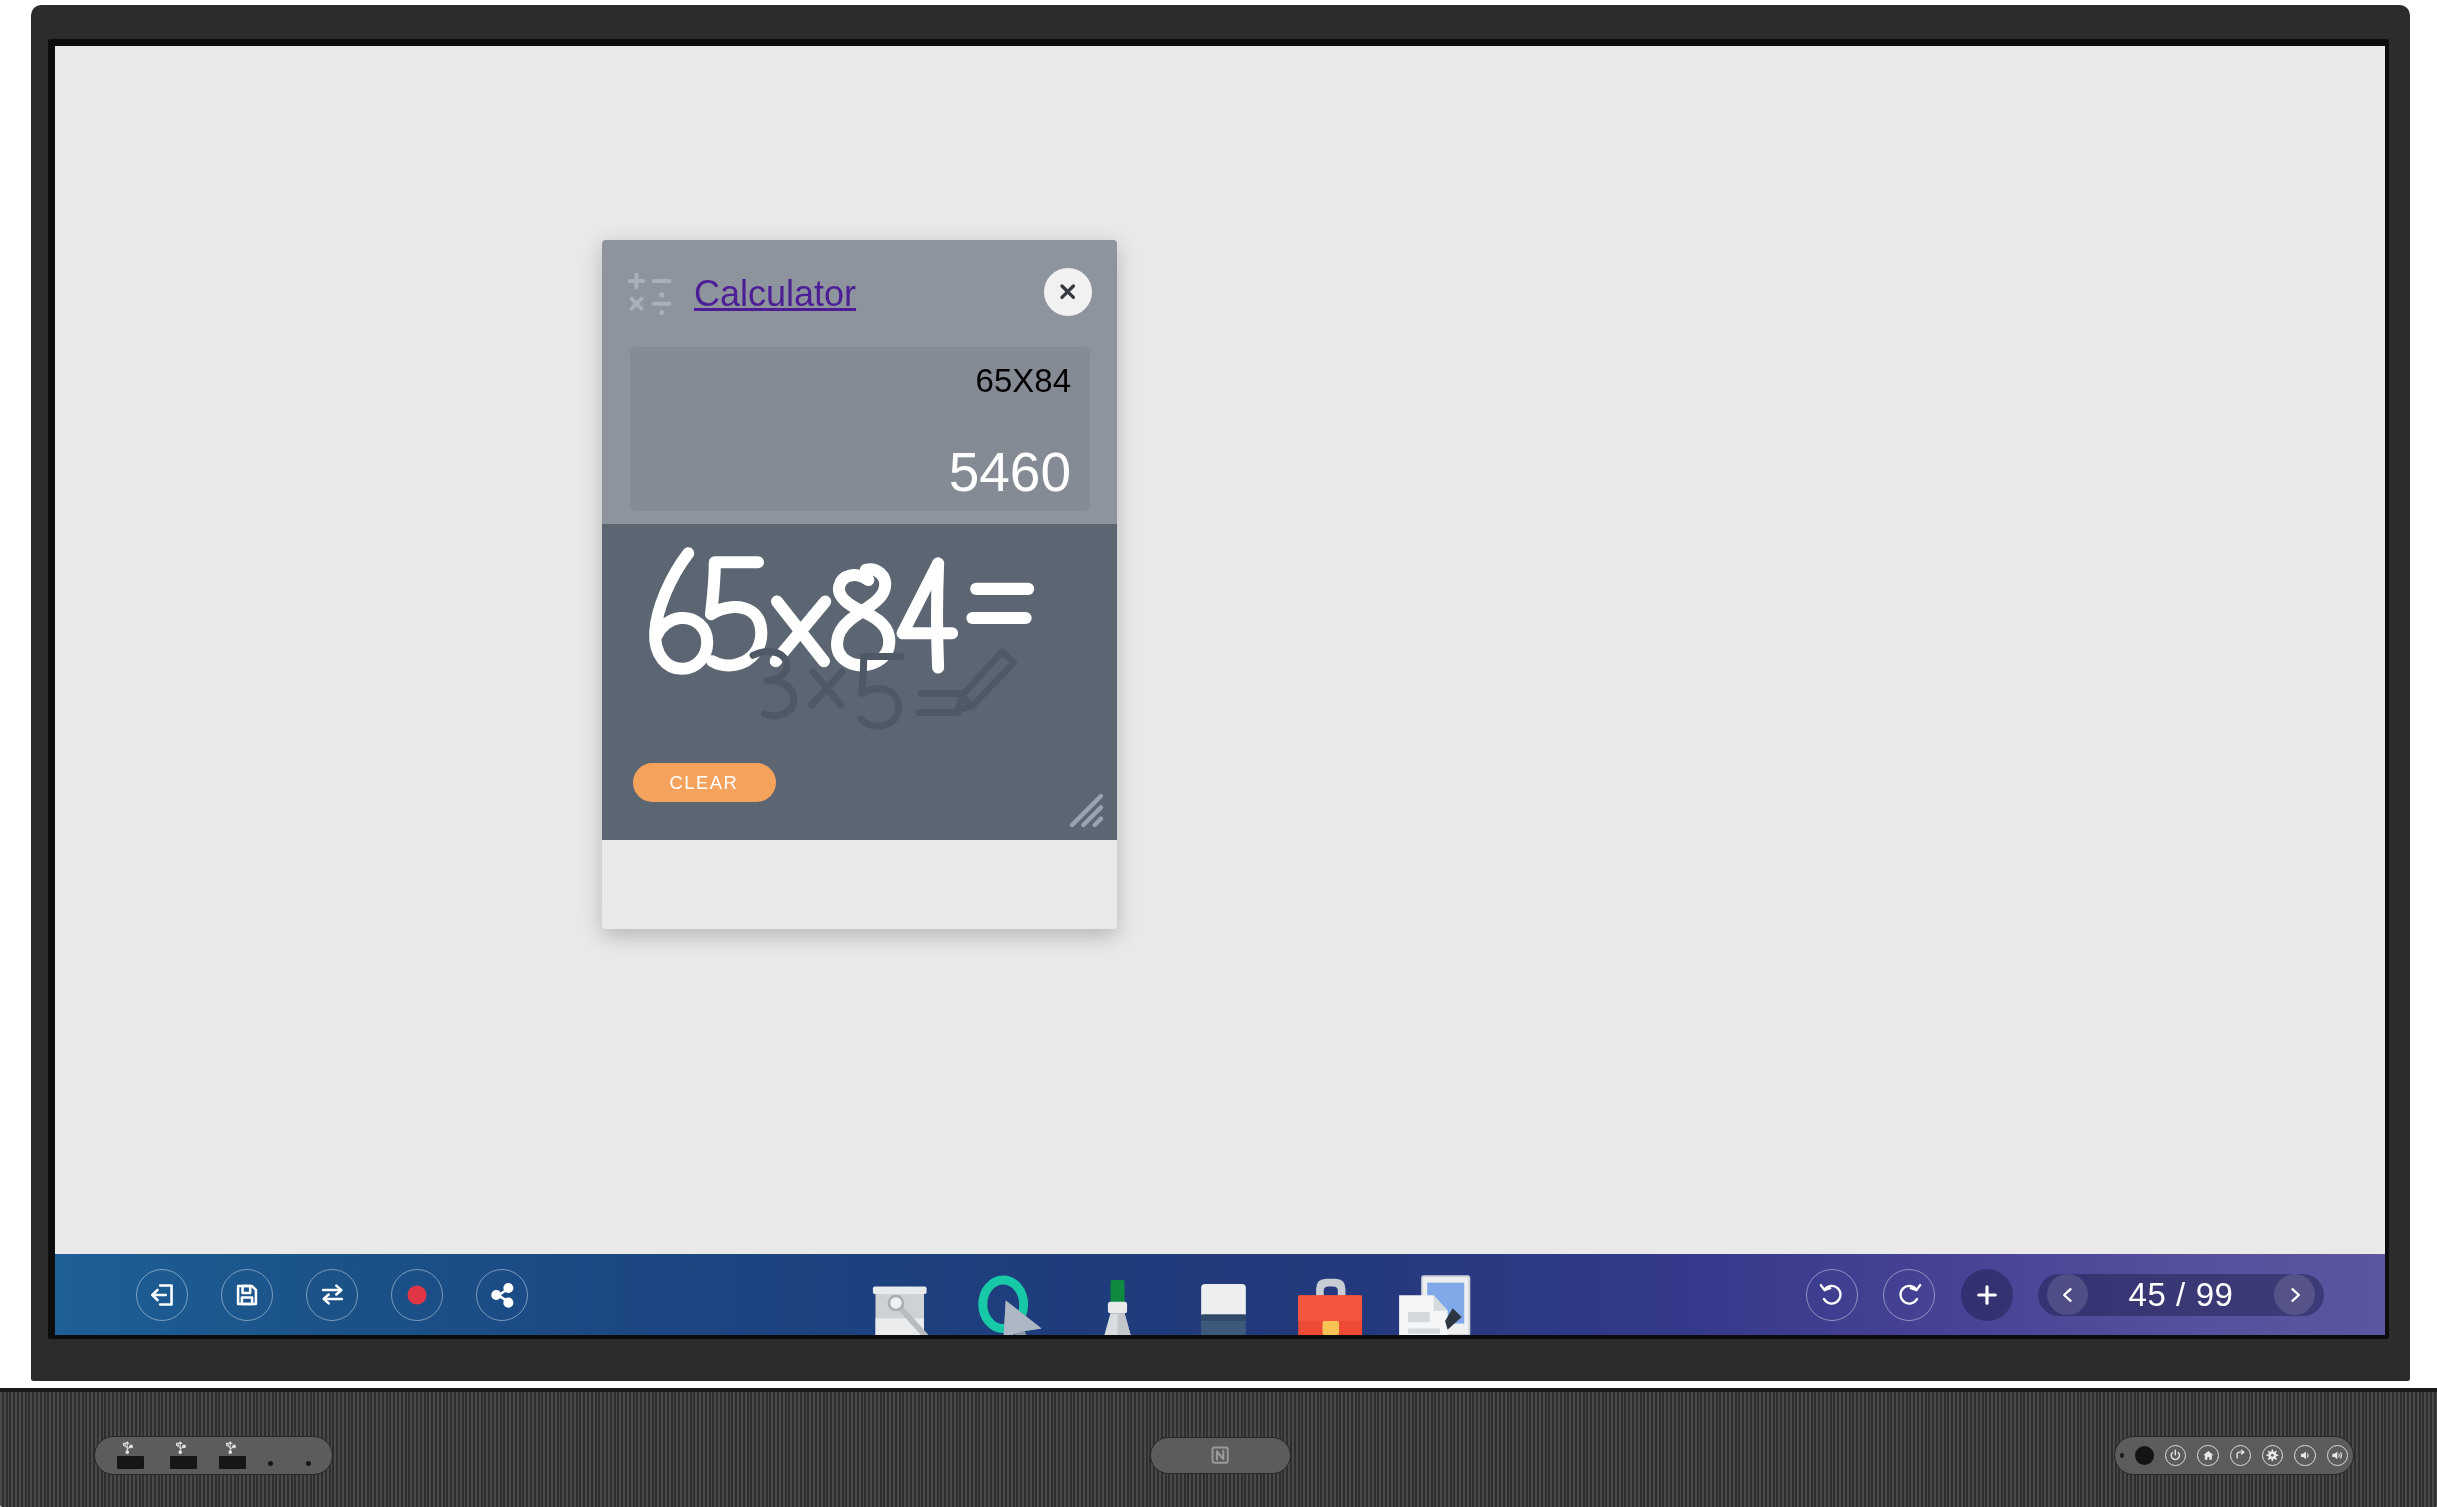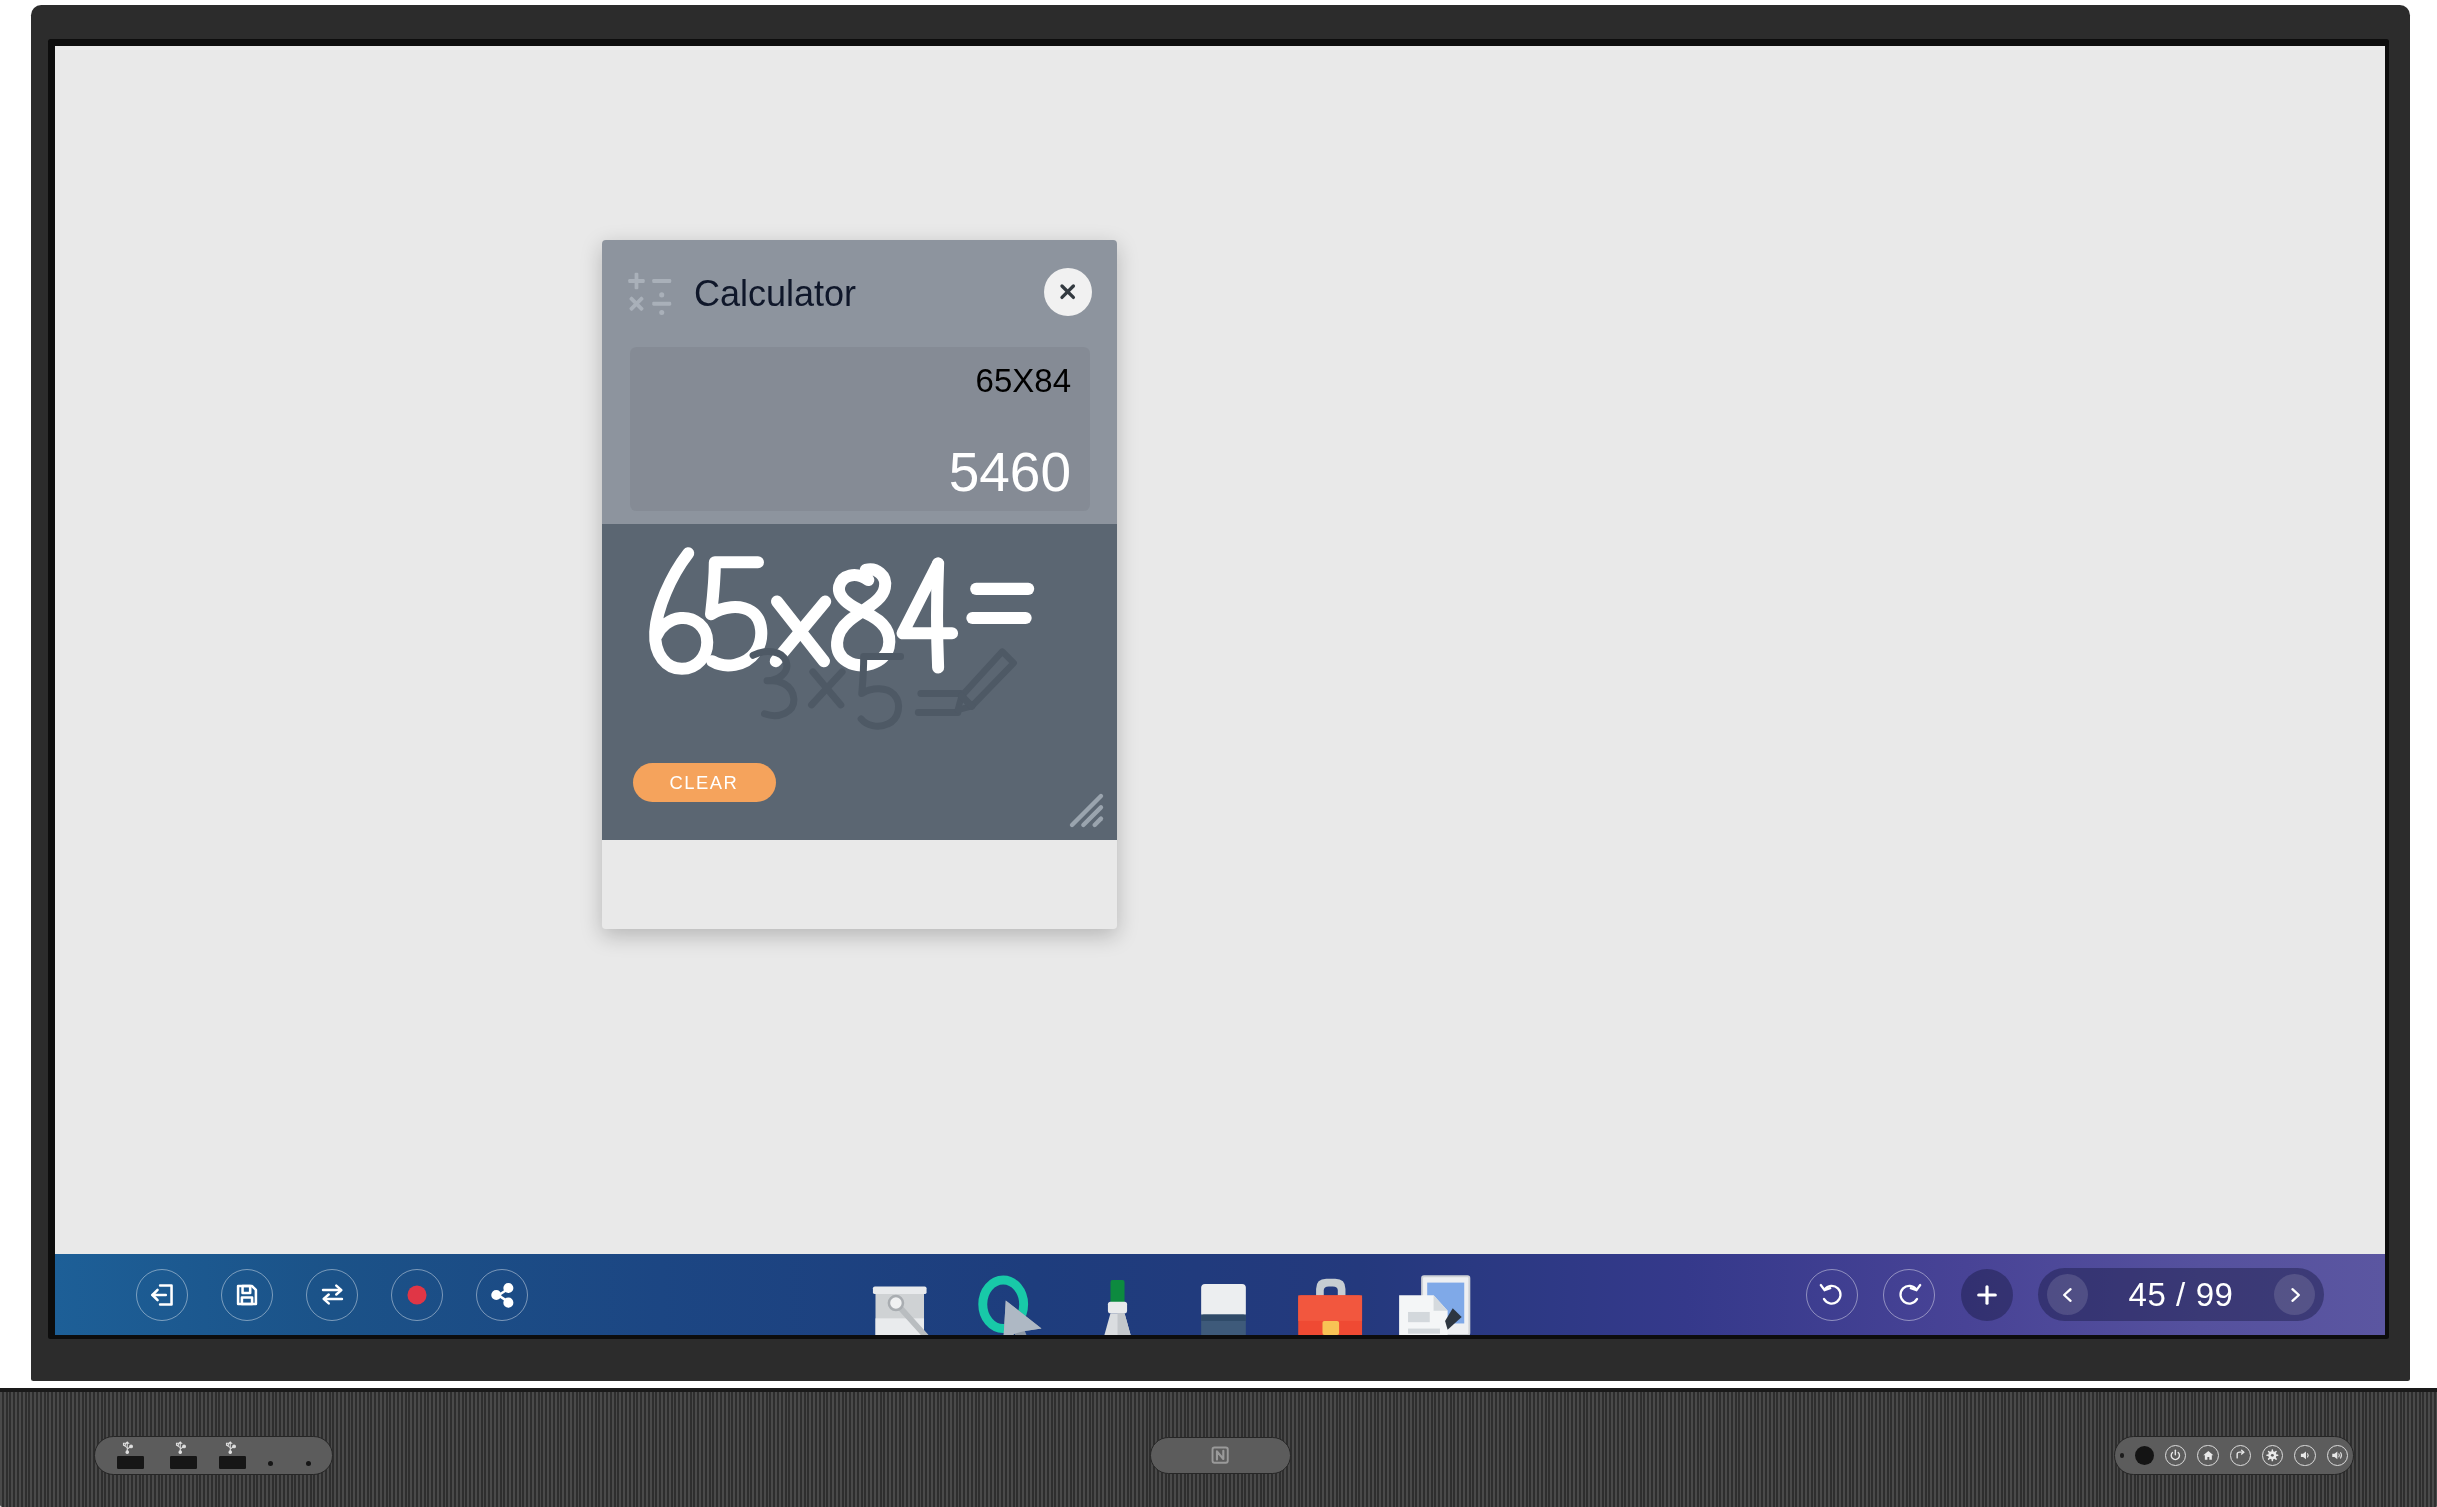--- a/index.html
+++ b/index.html
@@ -71,23 +71,24 @@
   .calc-app-icon {
     position: absolute;
     left: 25.4px; top: 32px;
     width: 48px; height: 42px;
   }
 
   .calc-title {
     position: absolute;
     left: 92px; top: 33px;
     font-size: 36px;
-    color: #0f172a;
+    color: #4c1d95;
     letter-spacing: 0px;
     white-space: nowrap;
+    text-decoration: underline;
   }
 
   .calc-close-btn {
     position: absolute;
     right: 25.4px; top: 28px;
     width: 48px; height: 48px;
     background: #f1f1f1;
     border-radius: 50%;
     display: flex;
     align-items: center;
@@ -235,21 +236,21 @@
     border-radius: 50%;
     background: rgba(22,24,62,0.42);
     display: flex;
     align-items: center;
     justify-content: center;
     cursor: pointer;
     flex: 0 0 auto;
   }
 
   .tb-pager {
-    height: 53px;
+    height: 42px;
     min-width: 286px;
     border-radius: 27px;
     background: rgba(22,24,62,0.42);
     display: flex;
     align-items: center;
     padding: 0 9px;
     gap: 3.8px;
   }
   .pager-arrow {
     width: 41px; height: 41px;

